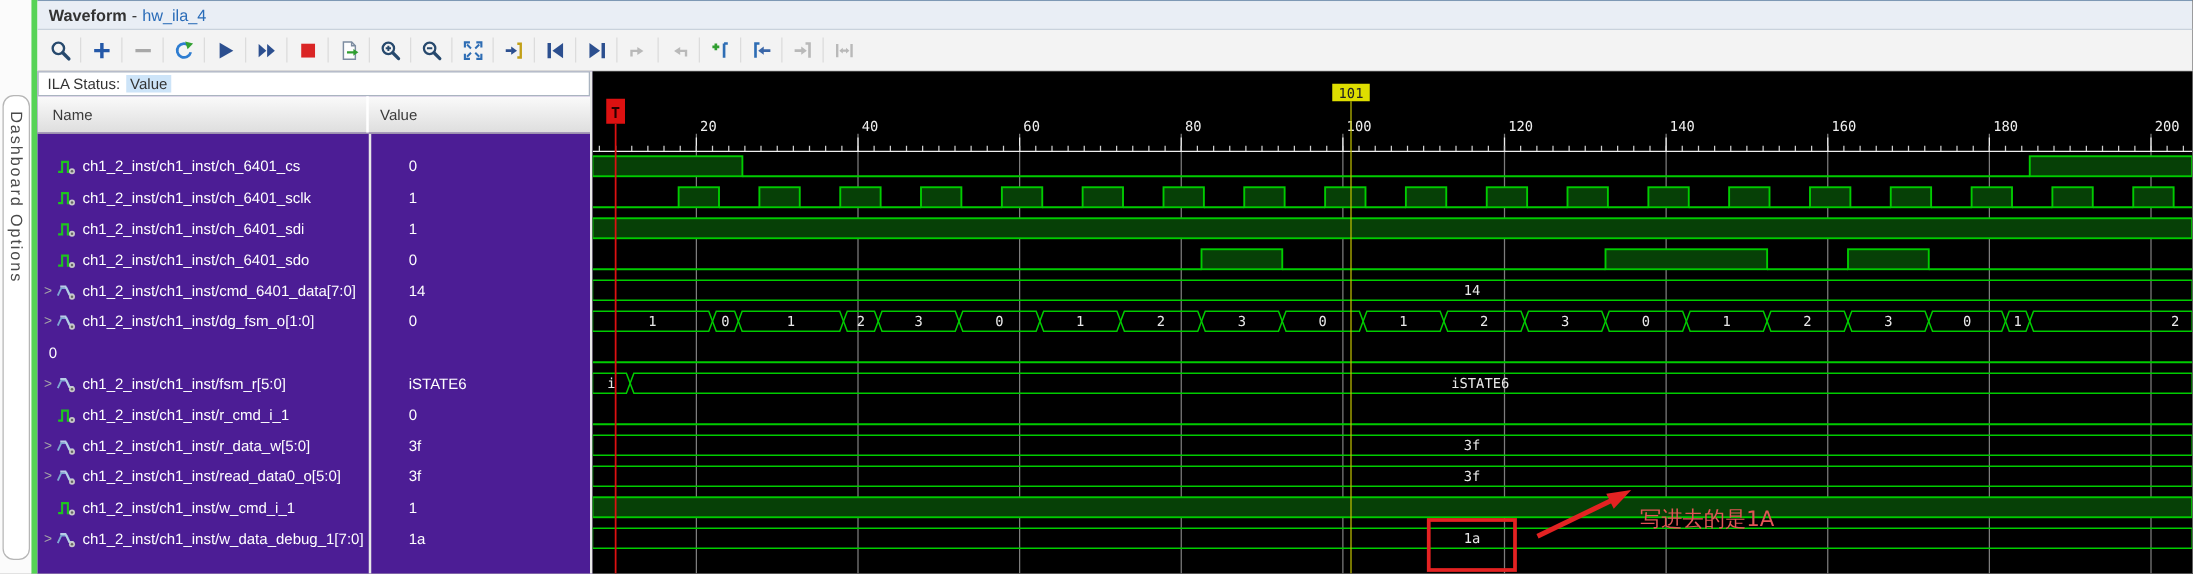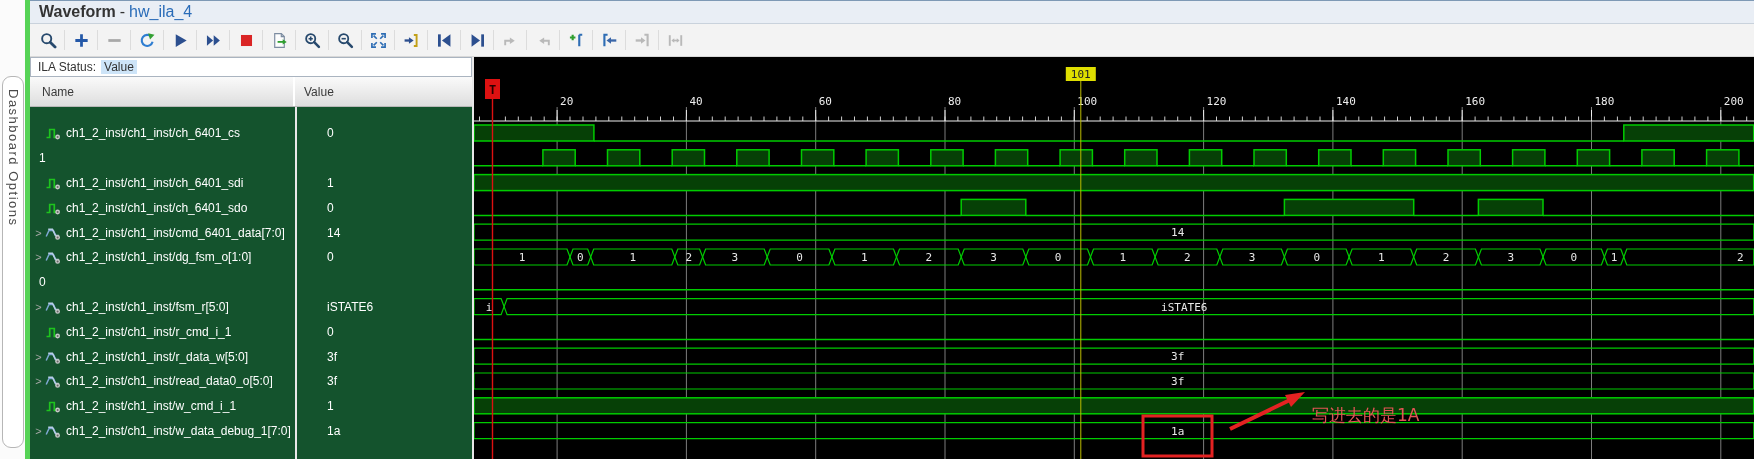--- a/index.html
+++ b/index.html
@@ -5,31 +5,31 @@
   html,body{margin:0;padding:0}
   body{width:1754px;height:459px;overflow:hidden;background:#fff;font-family:"Liberation Sans",sans-serif}
   .root{display:flex;width:1754px;height:459px}
   
   .dash-strip{width:25px;background:#fbfbfb;position:relative;flex:none}
   .dash-tab{position:absolute;left:2px;top:76px;width:20px;height:370px;border:1px solid #b6b6b6;border-radius:9px;background:#fff;display:flex;justify-content:center}
   .dash-label{writing-mode:vertical-rl;font-size:13px;color:#4a4a4a;letter-spacing:1.5px;margin-top:12px;white-space:nowrap}
   .green-bar{width:5px;background:#56d356;flex:none}
   
   .window{flex:1;display:flex;flex-direction:column;border-top:1px solid #7e99b5;min-width:0}
-  .titlebar{height:22px;background:#e9eef5;border-bottom:1px solid #c9d2dc;display:flex;align-items:center;padding-left:9px;font-size:16px;gap:4px;flex:none}
+  .titlebar{height:22px;background:#e9eef5;border-bottom:1px solid #c9d2dc;display:flex;align-items:center;padding-left:9px;font-size:13px;gap:4px;flex:none}
   .title-main{font-weight:bold;color:#333}
   .title-sep{color:#333}
   .title-link{color:#2a6cb8;text-decoration:none}
   .toolbar{height:32px;background:#f3f3f3;border-bottom:1px solid #d8d8d8;display:flex;align-items:center;padding-left:5px;flex:none}
   .tb-btn{width:26px;height:26px;display:flex;align-items:center;justify-content:center;flex:none}
   .tb-btn svg{width:17px;height:17px}
   .tb-sep{width:1px;height:20px;background:#dcdcdc;margin:0 3px;flex:none}
   .content{flex:1;display:flex;min-height:0}
   
-  .left-panel{width:444px;background:#14532d;display:flex;flex-direction:column;flex:none;border-right:2px solid #e8e8e8;box-sizing:border-box}
+  .left-panel{width:444px;background:#4c1d95;display:flex;flex-direction:column;flex:none;border-right:2px solid #e8e8e8;box-sizing:border-box}
   .ila-status{height:20px;background:#fff;border:1px solid #aab4c0;box-sizing:border-box;display:flex;align-items:center;font-size:12px;color:#333;padding-left:7px;gap:5px;flex:none}
   .idle{background:#cde4f8;padding:0 3px}
   .tbl-header{height:30px;background:linear-gradient(#fafafa,#dedede);border-bottom:1px solid #b8b8b8;display:flex;font-size:12px;font-weight:normal;color:#3a3a3a;align-items:stretch;flex:none;box-sizing:border-box}
   .col-name{width:265px;padding-left:12px;box-sizing:border-box;border-right:2px solid #fff;display:flex;align-items:center}
   .col-value{flex:1;padding-left:9px;display:flex;align-items:center}
   .signal-list{flex:1;position:relative;padding-top:14px;box-sizing:border-box;overflow:hidden}
   .signal-list::before{content:"";position:absolute;left:265px;top:0;bottom:0;width:2px;background:#e8e8e8}
   .sig-row{height:24.8px;display:flex;align-items:center;color:#fff;font-size:12px}
   .cell-name{width:288px;display:flex;align-items:center;overflow:hidden;flex:none}
   .sig-exp{width:13px;margin-left:2px;color:#a8a8a8;font-size:11px;text-align:center;flex:none}
@@ -225,20 +225,31 @@
                     <path d="M1.5 12.5h3.2V4.5h4.6v8h3.2" fill="none" stroke="#1ec41e" stroke-width="1.7"></path>
                     <circle cx="12.6" cy="12" r="2.4" fill="#c8c8c8"></circle>
                     <circle cx="12.6" cy="12" r="1" fill="#666"></circle>
                   </svg>
                 </span>
                 <span class="sig-name">ch1_2_inst/ch1_inst/ch_6401_cs</span>
               </div>
               <div class="cell-value">0</div>
             </div>
             <div class="sig-row">
+              <div class="cell-name">
+                <span class="sig-exp"></span>
+                <span class="sig-icon">
+                  <svg viewBox="0 0 16 16">
+                    <path d="M1.5 12.5h3.2V4.5h4.6v8h3.2" fill="none" stroke="#1ec41e" stroke-width="1.7"></path>
+                    <circle cx="12.6" cy="12" r="2.4" fill="#c8c8c8"></circle>
+                    <circle cx="12.6" cy="12" r="1" fill="#666"></circle>
+                  </svg>
+                </span>
+                <span class="sig-name">ch1_2_inst/ch1_inst/ch_6401_sclk</span>
+              </div>
               <div class="cell-value">1</div>
             </div>
             <div class="sig-row">
               <div class="cell-name">
                 <span class="sig-exp"></span>
                 <span class="sig-icon">
                   <svg viewBox="0 0 16 16">
                     <path d="M1.5 12.5h3.2V4.5h4.6v8h3.2" fill="none" stroke="#1ec41e" stroke-width="1.7"></path>
                     <circle cx="12.6" cy="12" r="2.4" fill="#c8c8c8"></circle>
                     <circle cx="12.6" cy="12" r="1" fill="#666"></circle>

